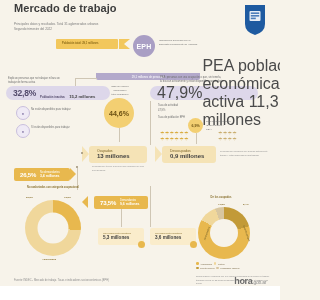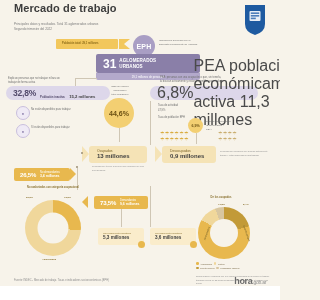--- a/index.html
+++ b/index.html
@@ -193,25 +193,20 @@
   <div class="yel-tag">
     <span>Población total: 29,1 millones</span>
   </div>
   <div class="yel-tag2"></div>
   <div class="yel-tri"></div>
 
   <div class="eph">EPH</div>
   <div class="eph-note" style="white-space:pre-line">Información generada por la
 Encuesta Permanente de Hogares</div>
 
-  <div class="aglo">
-    <span class="big">31</span>
-    <span class="lbl" style="white-space:pre-line">AGLOMERADOS
-URBANOS</span>
-  </div>
   <div class="aglo-sub">29,1 millones de personas</div>
 
   <div class="cap-left" style="white-space:pre-line">Explican personas que no trabajan ni buscan
 trabajar de forma activa</div>
   <div class="ln" style="left:75px;top:78px;width:.5px;height:9px;"></div>
   <div class="ln" style="left:75px;top:78px;width:22px;height:.5px;"></div>
 
   <div class="pill-lav">
     <span class="pc">32,8%</span>
     <span class="tx">
@@ -232,21 +227,21 @@
 (Ocupados /
 total población)</div>
   <div class="circ-yel">
     <span>44,6%</span>
   </div>
   <div class="ln" style="left:119px;top:128px;width:.5px;height:14px;"></div>
 
   <div class="cap-right" style="white-space:pre-line">PEA: personas con una ocupación o que, sin tenerla,
 la buscan activamente y están disponibles para trabajar</div>
   <div class="pill-lav2">
-    <span class="pc">6,8%</span>
+    <span class="pc">47,9%</span>
     <span class="tx">
       <span class="t1" style="white-space:pre-line">PEA población
 económicamente activa</span>
       <span class="t2">11,3 millones</span>
     </span>
   </div>
 
   <div class="rt-stats" style="white-space:pre-line">Tasa de actividad
 47,9%</div>
   <div class="rt-stats" style="top:116px;">Tasa de población EPH</div>

